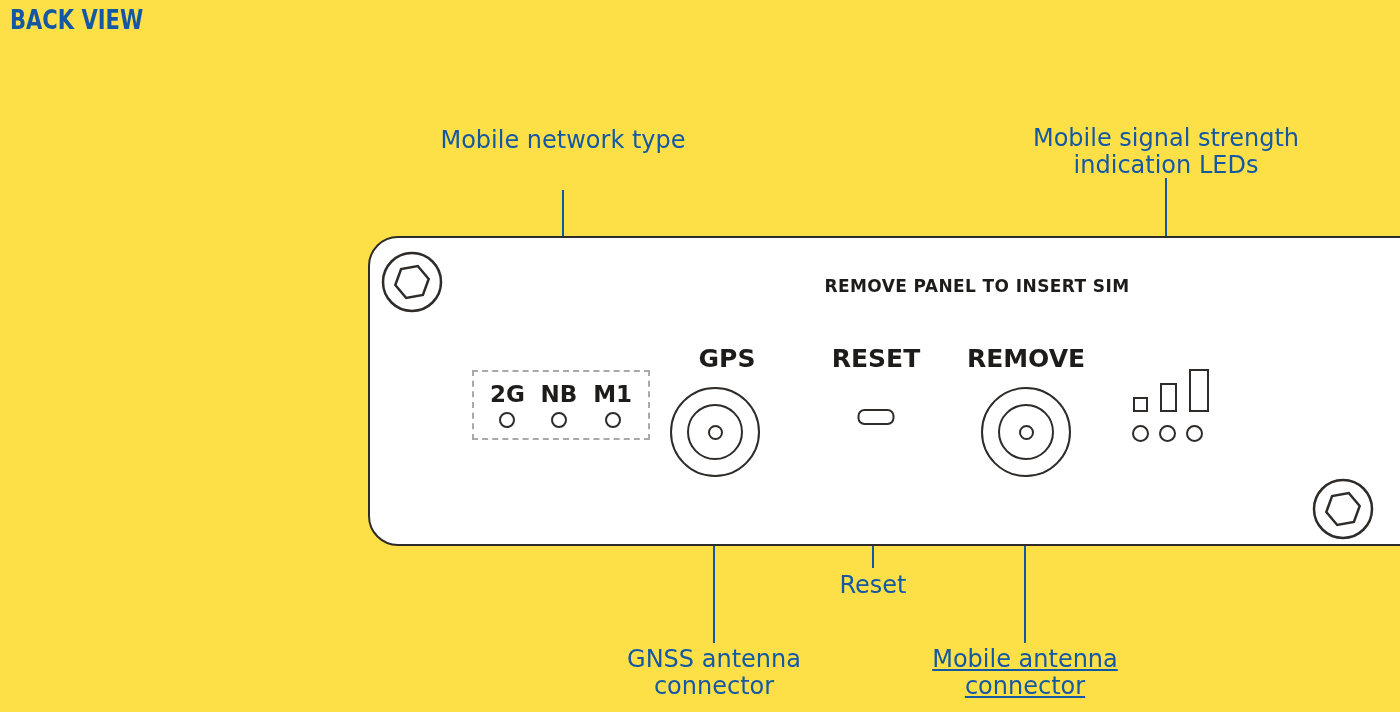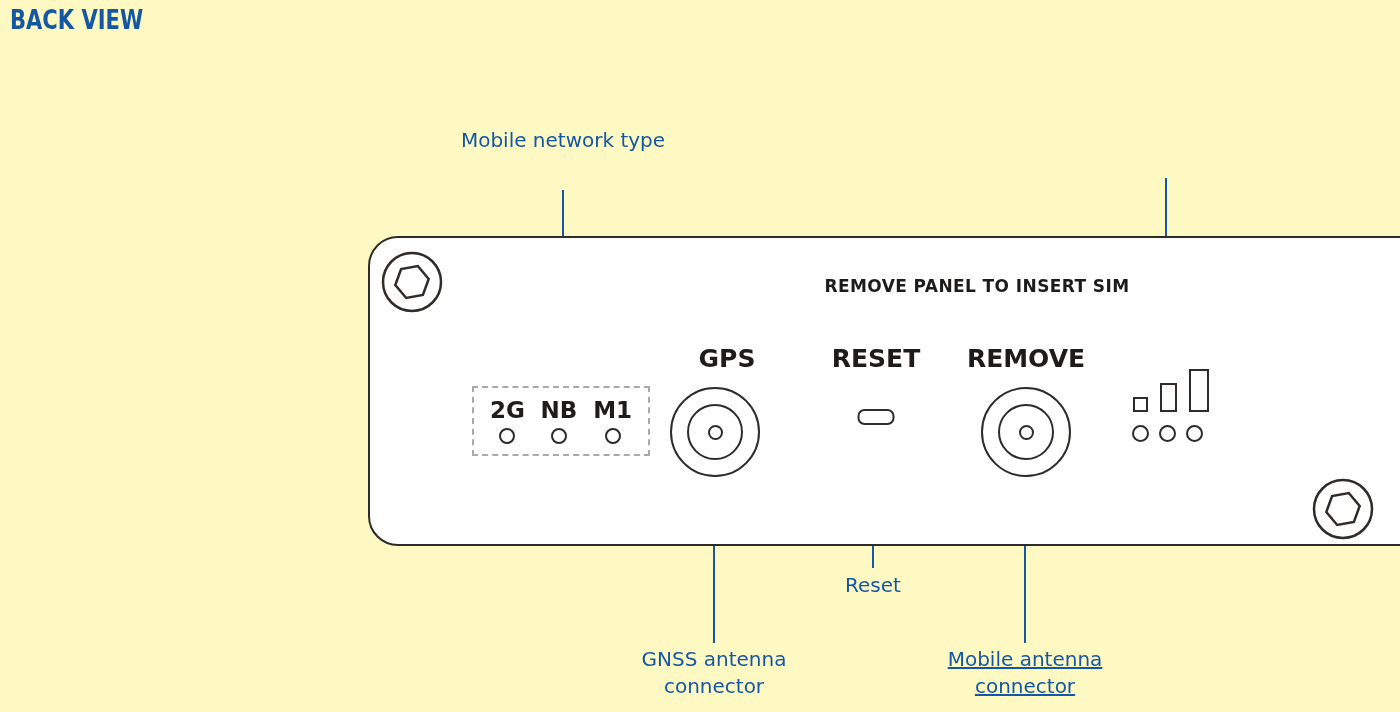--- a/index.html
+++ b/index.html
@@ -1,49 +1,49 @@
 <!DOCTYPE html>
 <html style="--accent-blue: #1458a4; --outline: #2e2b28;"><head>
 <meta charset="utf-8">
 <style>
   * { margin:0; padding:0; box-sizing:border-box; }
   html,body { background:#ffffff; }
   body { font-family:"DejaVu Sans","Liberation Sans",sans-serif; }
 
-  .canvas { position:relative; width:1400px; height:712px; background:#fef9c3; overflow:hidden;padding-left:48px; }
+  .canvas { position:relative; width:1400px; height:712px; background:#fde047; overflow:hidden;padding-left:48px; }
 
   .title {
     position:absolute; left:10px; top:4px;
     font-size:27px; font-weight:bold; color:var(--accent-blue,#1458a4);
     transform:scaleX(0.78); transform-origin:left top; letter-spacing:0px;
     white-space:nowrap;
   }
 
   .callout {
     position:absolute; color:var(--accent-blue,#1458a4);
-    font-size:20px; line-height:27px; text-align:center; font-weight:500;
+    font-size:24px; line-height:27px; text-align:center; font-weight:500;
   }
   .leader { position:absolute; width:2px; background:var(--accent-blue,#1458a4); }
 
   .panel {
     position:absolute; left:368px; top:236px; width:1218px; height:310px;
     border:2px solid var(--outline,#2e2b28); border-radius:30px; background:#fff;text-decoration:underline;
   }
 
   .screw { position:absolute; }
   .screw-tl { left:10px; top:12px; }
   .screw-br { left:941px; top:239px; }
 
   .sim-note {
     position:absolute; top:38px; left:0; width:100%; text-align:center;
     font-size:17px; font-weight:bold; color:#1e1c1a; letter-spacing:0.4px;
   }
 
   .led-box {
-    position:absolute; left:102px; top:148px; width:178px; height:70px;
+    position:absolute; left:102px; top:132px; width:178px; height:70px;
     border:2px dashed #a9a9a9;
     display:flex; justify-content:space-around; align-items:center; padding:2px 8px;
   }
   .led-col { display:flex; flex-direction:column; align-items:center; gap:5px; }
   .led-label { font-size:23px; font-weight:bold; color:#1e1c1a; line-height:1.05; }
   .led-dot { width:16px; height:16px; border:2px solid var(--outline,#2e2b28); border-radius:50%; background:#fff; }
 
   .port-label {
     position:absolute; top:106px; transform:translateX(-50%);
     font-size:25px; font-weight:bold; color:#1e1c1a; white-space:nowrap;
@@ -105,20 +105,24 @@
 
 <div class="canvas">
 
   <div class="title">BACK VIEW</div>
 
   <div class="callout co-network">
     <div>Mobile network type</div>
   </div>
   <div class="leader ld-network"></div>
 
+  <div class="callout co-signal">
+    <div>Mobile signal strength</div>
+    <div>indication LEDs</div>
+  </div>
   <div class="leader ld-signal"></div>
 
   <div class="callout co-reset">
     <div>Reset</div>
   </div>
   <div class="leader ld-reset"></div>
 
   <div class="callout co-gnss">
     <div>GNSS  antenna</div>
     <div>connector</div>

